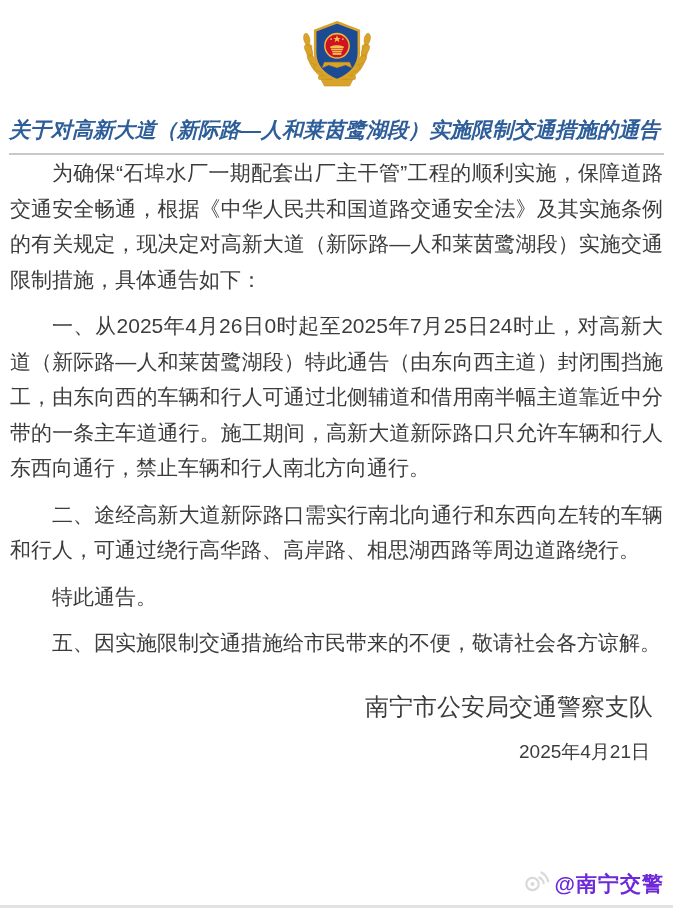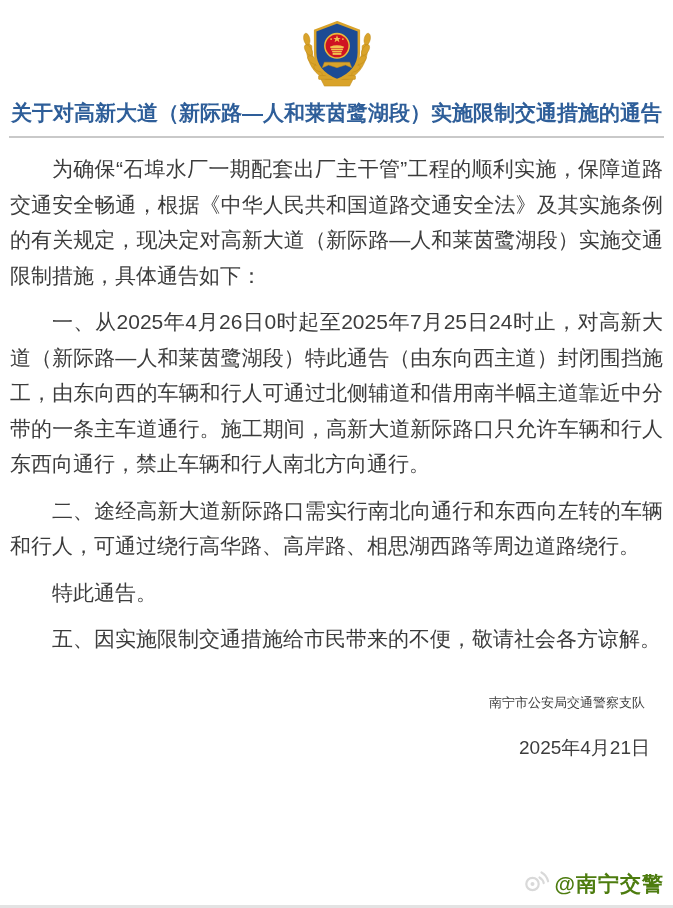--- a/index.html
+++ b/index.html
@@ -13,68 +13,68 @@
     border-bottom: 3px solid #e3e3e3;
     overflow: hidden;
     font-family: "Liberation Sans", sans-serif;
   }
   .badge-wrap {
     padding-top: 13px;
     text-align: center;
     height: 74px;
   }
   .notice-title {
-    margin: 11px 9px 0;
-    text-align: center;
+    margin: 28px 9px 0;
     font-size: 21px;
     font-weight: bold;
     color: #2e5e99;
     line-height: 30px;
     white-space: nowrap;
+    font-style: italic;
   }
   .title-divider {
     height: 2px;
     background: #c9c9c9;
     margin: 8px 9px 0;
   }
   .content {
-    padding: 13px 10px 0;
+    padding: 0 10px 0;
     font-size: 21px;
     color: #3c3c3c;
     line-height: 35.5px;
     text-align: justify;
   }
   .content p {
     margin: 0 0 11px;
     text-indent: 2em;
   }
   .signature {
     margin-top: 34px;
-    padding-right: 28px;
+    padding-right: 20px;
     text-align: right;
-    font-size: 13px;
+    font-size: 24px;
     color: #3c3c3c;
     line-height: 24px;
   }
   .issue-date {
     margin-top: 21px;
     padding-right: 23px;
     text-align: right;
     font-size: 19px;
     color: #3c3c3c;
     line-height: 24px;
   }
   .watermark {
     position: absolute;
     right: 9px;
     bottom: 7px;
     display: flex;
     align-items: center;
     gap: 5px;
-    color: #4d7c0f;
+    color: #6d28d9;
     font-size: 21px;
     font-weight: bold;
     letter-spacing: 1px;
     user-select: none;
   }
 </style>
 </head>
 <body>
 
 <div class="page">

